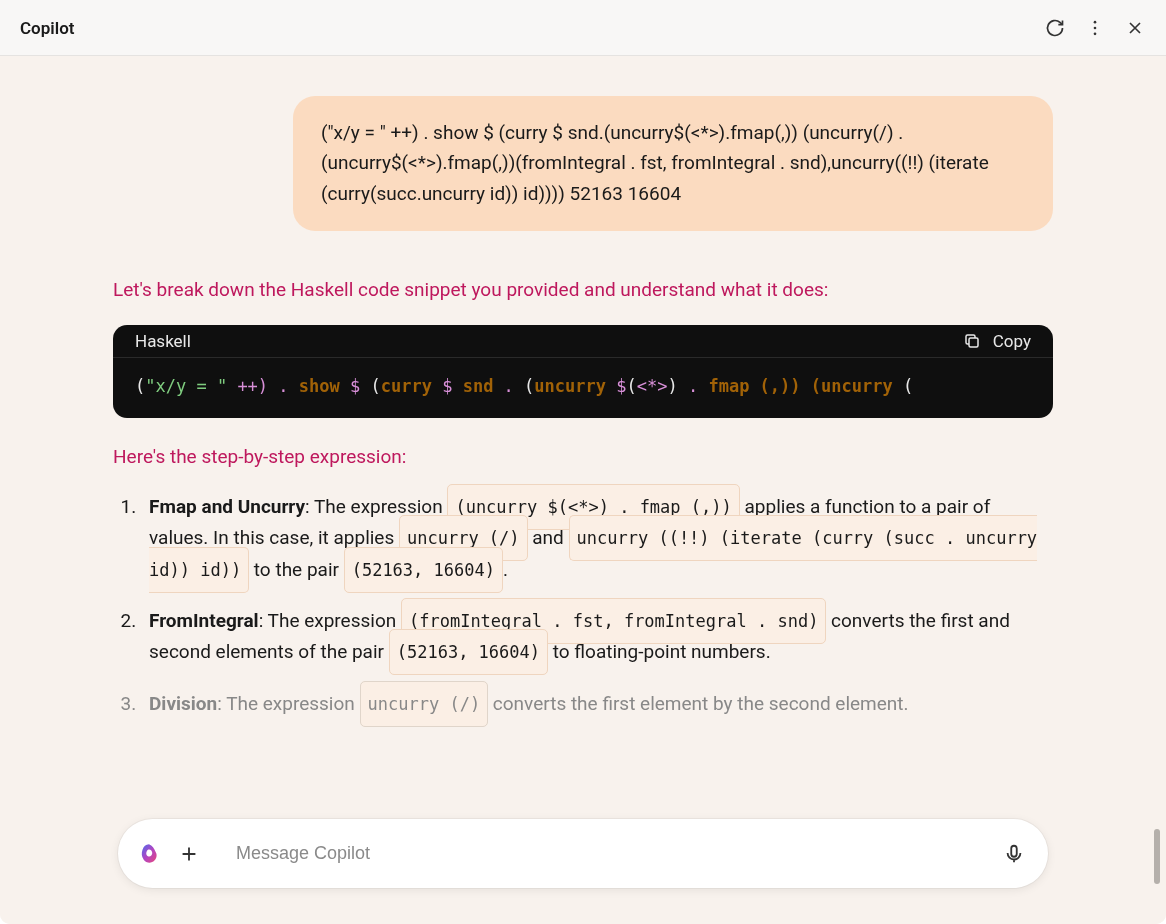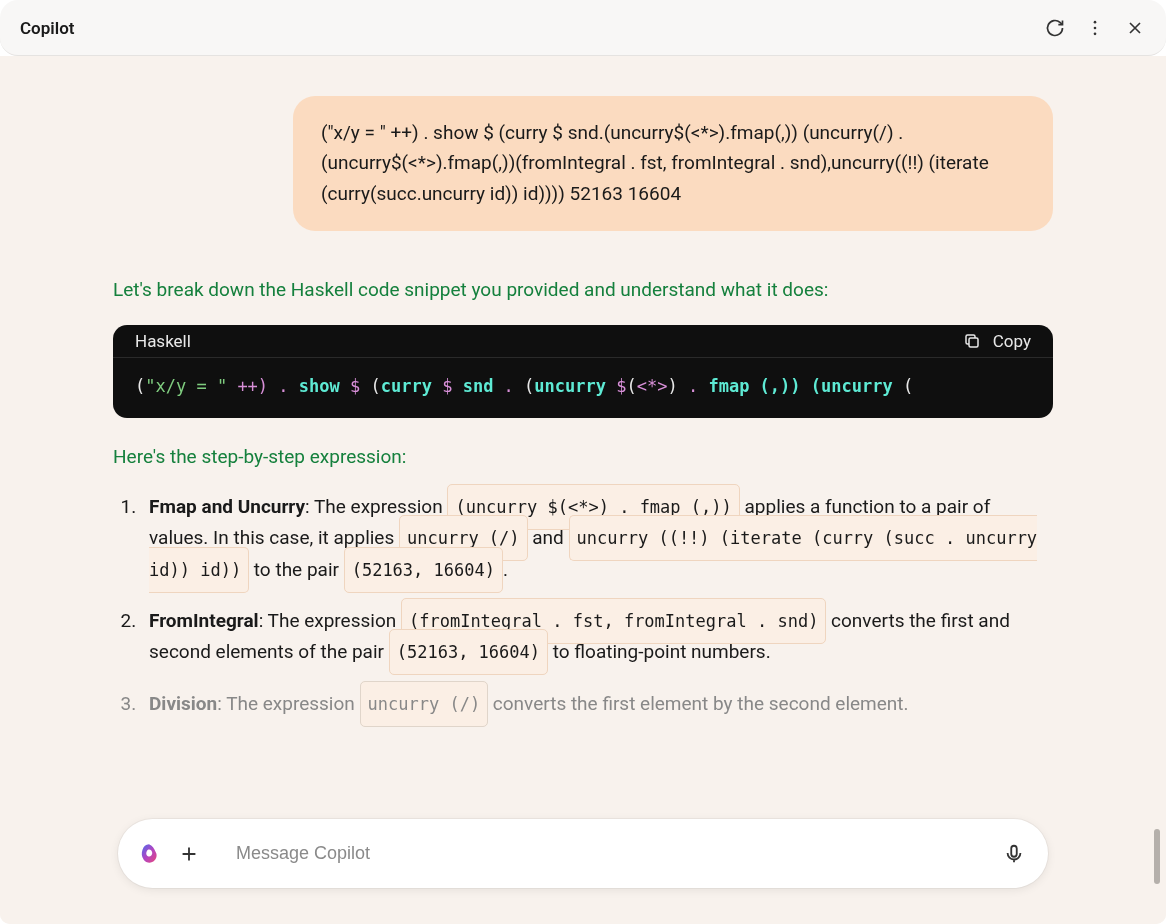--- a/index.html
+++ b/index.html
@@ -16,21 +16,20 @@
       position: relative;
     }
     .titlebar {
       height: 56px;
       display: flex;
       align-items: center;
       justify-content: space-between;
       padding: 0 20px;
       background: #f8f7f6;
       border-bottom: 1px solid #e5e3e1;
-      border-radius: 18px;
     }
     .titlebar-title {
       font-size: 17px;
       font-weight: 600;
       color: #1a1a1a;
     }
     .titlebar-actions {
       display: flex;
       align-items: center;
       gap: 18px;
@@ -62,21 +61,21 @@
       padding: 22px 28px;
       margin-left: 180px;
       margin-bottom: 44px;
       font-size: 19px;
       line-height: 1.6;
       color: #1a1a1a;
     }
     .assistant-text {
       font-size: 19px;
       line-height: 1.55;
-      color: #15803d;
+      color: #be185d;
       margin-bottom: 20px;
     }
     .code-block {
       background: #0f0f0f;
       border-radius: 14px;
       overflow: hidden;
       margin-bottom: 24px;
     }
     .code-header {
       display: flex;
@@ -111,21 +110,21 @@
     }
     .code-body::-webkit-scrollbar-track {
       background: #0f0f0f;
     }
     .code-body::-webkit-scrollbar-thumb {
       background: #555;
       border-radius: 3px;
     }
     .tok-str { color: #7fcc7f; }
     .tok-op { color: #d88fd8; }
-    .tok-fn { color: #5eead4; font-weight: 600; }
+    .tok-fn { color: #a16207; font-weight: 600; }
     .tok-punc { color: #e8e8e8; }
     .step-list {
       font-size: 19px;
       line-height: 1.65;
       color: #1a1a1a;
       padding-left: 28px;
     }
     .step-item {
       margin-bottom: 20px;
       padding-left: 8px;

